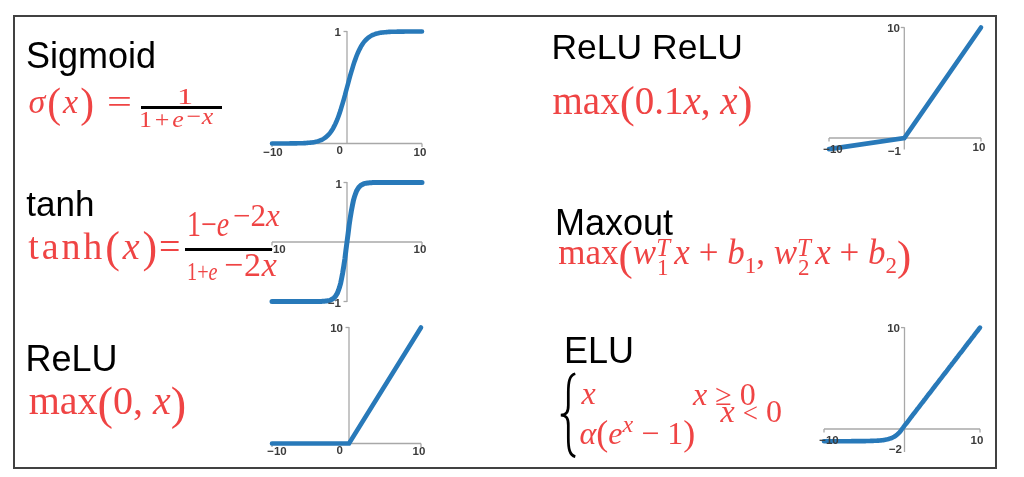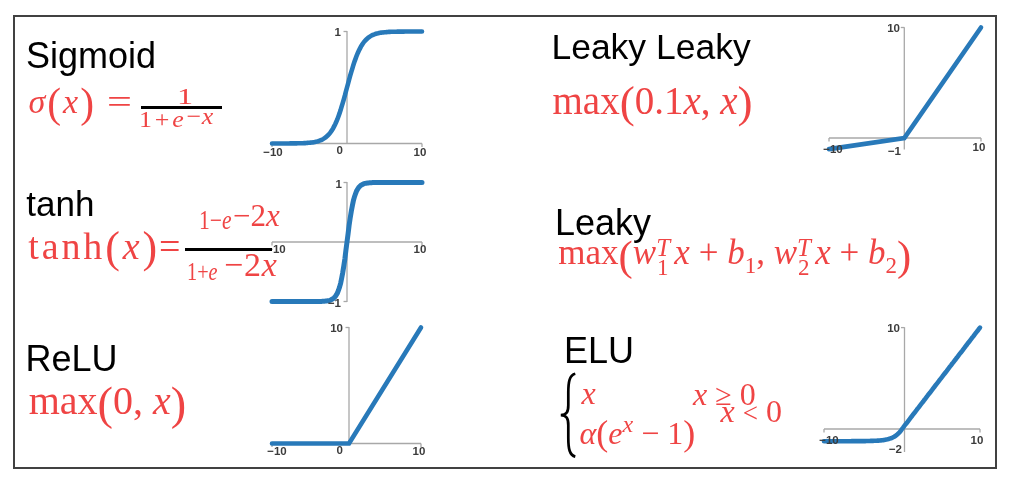--- a/index.html
+++ b/index.html
@@ -68,30 +68,30 @@
 <text x="902" y="453" font-family="Liberation Sans, sans-serif" font-size="11.5" font-weight="700" fill="#3c3c3c" text-anchor="end">−2</text>
 <text x="829" y="444" font-family="Liberation Sans, sans-serif" font-size="11.5" font-weight="700" fill="#3c3c3c" text-anchor="middle">−10</text>
 <text x="977" y="444" font-family="Liberation Sans, sans-serif" font-size="11.5" font-weight="700" fill="#3c3c3c" text-anchor="middle">10</text>
 <path d="M575.3 373.70000000000005 C 569.5 375.1 568.3 381.6 568.3 392.6 L 568.3 405.15 C 568.3 411.65 566.8 414.95 560.8 415.15 C 566.8 415.34999999999997 568.3 418.65 568.3 425.15 L 568.3 437.7 C 568.3 448.7 569.5 455.2 575.3 456.59999999999997" stroke="#000" stroke-width="2.7" fill="none"></path>
 </svg>
 <div class="t" style="left:26px;top:38.0px;font-size:36px">Sigmoid</div>
 <div class="m" style="left:28.5px;top:85.0px;font-size:34px;letter-spacing:2px"><span class="it">σ</span><span style="font-size:41.5px;vertical-align:-4px;line-height:0">(</span><span class="it">x</span><span style="font-size:41.5px;vertical-align:-4px;line-height:0">)</span> <span style="letter-spacing:0;display:inline-block;transform:scaleX(1.3);transform-origin:0 50%">=</span></div>
 <div class="m" style="left:176.5px;top:84.8px;font-size:23px"><span style="display:inline-block;transform:scaleX(1.4);transform-origin:0 50%">1</span></div>
 <div style="position:absolute;left:141px;top:106.3px;width:81px;height:2.6px;background:#000"></div>
 <div class="m" style="left:139px;top:107.1px;font-size:24px"><span style="display:inline-block;transform:scaleX(1.08);transform-origin:0 50%;letter-spacing:2.6px">1+<span class="it">e</span><span style="font-size:24px;position:relative;top:-3.5px;letter-spacing:0.5px">−<span class="it">x</span></span></span></div>
-<div class="t" style="left:551.4px;top:29.8px;font-size:35.5px">Leaky Leaky</div>
+<div class="t" style="left:551.4px;top:29.8px;font-size:35.5px">ReLU ReLU</div>
 <div class="m" style="left:552.5px;top:81px;font-size:39px">max<span style="font-size:45.2px;vertical-align:-3px;line-height:0">(</span>0.1<span class="it">x</span>, <span class="it">x</span><span style="font-size:45.2px;vertical-align:-3px;line-height:0">)</span></div>
 <div class="t" style="left:26.3px;top:186.4px;font-size:35px">tanh</div>
 <div class="m" style="left:28.2px;top:227.0px;font-size:38px;letter-spacing:2.9px">tanh<span style="font-size:44px;vertical-align:-2.5px;line-height:0">(</span><span class="it">x</span><span style="font-size:44px;vertical-align:-2.5px;line-height:0">)</span></div>
 <div class="m" style="left:159px;top:227.0px;font-size:38px">=</div>
-<div class="m" style="left:199px;top:206.7px;font-size:27px"><span style="display:inline-block;transform:scale(0.8,1);transform-origin:0 100%">1−<span class="it">e</span></span></div>
+<div class="m" style="left:187px;top:206.7px;font-size:35px"><span style="display:inline-block;transform:scale(0.8,1);transform-origin:0 100%">1−<span class="it">e</span></span></div>
 <div class="m" style="left:233px;top:200.3px;font-size:31px">−2<span class="it">x</span></div>
 <div style="position:absolute;left:185px;top:247.9px;width:87px;height:3px;background:#000"></div>
 <div class="m" style="left:187px;top:258.9px;font-size:26px"><span style="display:inline-block;transform:scale(0.78,1);transform-origin:0 100%">1+<span class="it">e</span></span></div>
 <div class="m" style="left:224px;top:248.2px;font-size:34px;letter-spacing:0.8px">−2<span class="it">x</span></div>
-<div class="t" style="left:555px;top:205.0px;font-size:36px">Leaky</div>
+<div class="t" style="left:555px;top:205.0px;font-size:36px">Maxout</div>
 <div class="m" style="left:558.3px;top:235.2px;font-size:35px">max<span style="font-size:42.7px;vertical-align:-5.5px;line-height:0">(</span><span class="it">w</span><span class="st"><span class="sup"><span class="it">T</span></span><span class="sub">1</span></span><span class="it">x</span> + <span class="it">b</span><sub class="sb2">1</sub>, <span class="it">w</span><span class="st"><span class="sup"><span class="it">T</span></span><span class="sub">2</span></span><span class="it">x</span> + <span class="it">b</span><sub class="sb2">2</sub><span style="font-size:42.7px;vertical-align:-5.5px;line-height:0">)</span></div>
 <div class="t" style="left:25.5px;top:341.0px;font-size:36px">ReLU</div>
 <div class="m" style="left:28.7px;top:380.5px;font-size:40px">max<span style="font-size:46.4px;vertical-align:-4.5px;line-height:0">(</span>0, <span class="it">x</span><span style="font-size:46.4px;vertical-align:-4.5px;line-height:0">)</span></div>
 <div class="t" style="left:564px;top:333.0px;font-size:36px">ELU</div>
 <div class="m" style="left:581.5px;top:376.7px;font-size:32px"><span class="it">x</span></div>
 <div class="m" style="left:693px;top:378.2px;font-size:32px"><span class="it">x</span> <span style="font-size:30px;line-height:0">≥</span> 0</div>
 <div class="m" style="left:579.5px;top:416.7px;font-size:32px"><span class="it">α</span><span style="font-size:36px;vertical-align:-1px;line-height:0">(</span><span class="it">e</span><sup style="font-size:24px;line-height:0"><span class="it">x</span></sup> − 1<span style="font-size:36px;vertical-align:-1px;line-height:0">)</span></div>
 <div class="m" style="left:720.5px;top:395px;font-size:32px"><span class="it">x</span> <span style="font-size:27px;line-height:0">&lt;</span> 0</div>
 </body></html>

